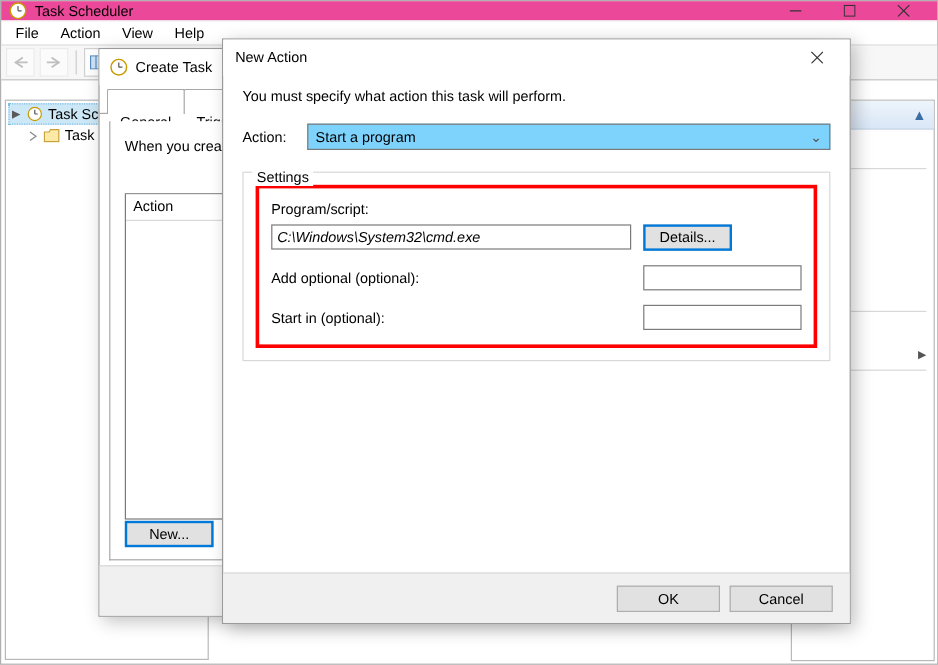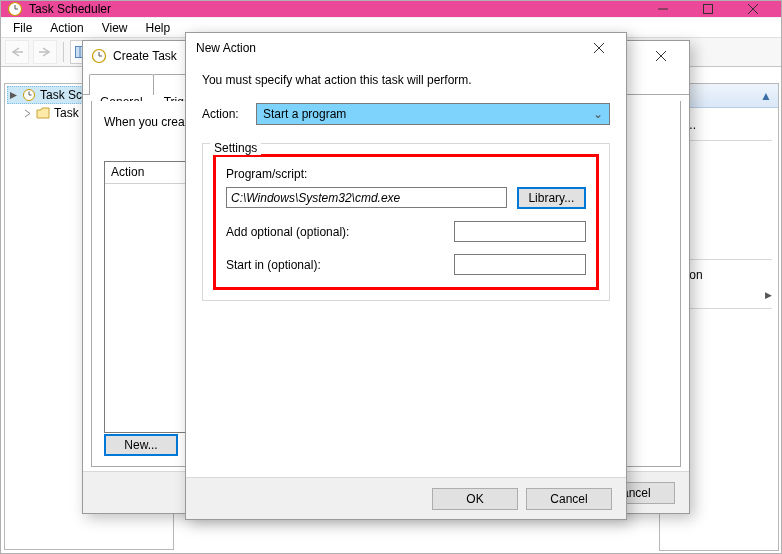--- a/index.html
+++ b/index.html
@@ -47,21 +47,21 @@
   .ct-list { position: absolute; left: 12px; top: 60px; width: 490px; height: 272px; border: 1px solid #7a7a7a; background: #fff; }
   .ct-list-head { height: 22px; border-bottom: 1px solid #d0d0d0; display: flex; }
   .ct-list-head > div { padding: 3px 6px; border-right: 1px solid #d0d0d0; background: #fff; }
   .ct-btn-new { position: absolute; left: 12px; bottom: 10px; width: 74px; height: 22px; background: #e1e1e1; border: 2px solid #0078d7; }
   .ct-footer { position: absolute; left: 0; right: 0; bottom: 0; height: 42px; display: flex; align-items: center; justify-content: flex-end; padding-right: 14px; gap: 8px; background: #f0f0f0; border-top: 1px solid #d8d8d8; }
   .push-btn { width: 86px; height: 22px; background: #e1e1e1; border: 1px solid #adadad; display: flex; align-items: center; justify-content: center; }
 
   .side-arrow-btn { width: 22px; height: 22px; background: #e1e1e1; border: 1px solid #adadad; display: flex; align-items: center; justify-content: center; color: #555; }
 
   
-  .new-action { position: absolute; left: 185px; top: 32px; width: 442px; height: 488px; background: #fff; border: 1px solid #9a9a9a; box-shadow: 4px 4px 14px rgba(0,0,0,0.25); }
+  .new-action { position: absolute; left: 185px; top: 32px; width: 524px; height: 488px; background: #fff; border: 1px solid #9a9a9a; box-shadow: 4px 4px 14px rgba(0,0,0,0.25); }
   .na-title { height: 30px; display: flex; align-items: center; padding: 0 10px; justify-content: space-between; background: #fff; }
   .na-close { width: 34px; height: 22px; display: flex; align-items: center; justify-content: center; color: #555; }
   .na-body { padding: 10px 16px 4px; }
   .na-desc { margin-bottom: 16px; }
   .na-row { display: flex; align-items: center; margin-bottom: 10px; }
   .na-label { width: 54px; }
   .na-select { flex: 1; height: 22px; border: 1px solid #7a7a7a; background: #7dd3fc; display: flex; align-items: center; padding: 0 6px; justify-content: space-between; }
   .na-select .chev2 { color: #555; }
   .fieldset-label { position: relative; top: 6px; left: 8px; background: #fff; padding: 0 4px; display: inline-block; }
   .settings-box { border: 1px solid #d8d8d8; margin-top: -6px; padding: 14px 10px 10px; }
@@ -257,21 +257,21 @@
         <span class="chev2">⌄</span>
       </div>
     </div>
 
     <span class="fieldset-label">Settings</span>
     <div class="settings-box">
       <div class="highlight-box">
         <div class="field-label">Program/script:</div>
         <div class="path-row">
           <input class="text-input path-input" value="C:\Windows\System32\cmd.exe" style="">
-          <div class="browse-btn">Library...</div>
+          <div class="browse-btn">Details...</div>
         </div>
         <div class="opt-row">
           <span>Add optional (optional):</span>
           <input class="text-input small-input" value="" style="">
         </div>
         <div class="opt-row" style="margin-bottom:2px">
           <span>Start in (optional):</span>
           <input class="text-input small-input" value="" style="">
         </div>
       </div>

